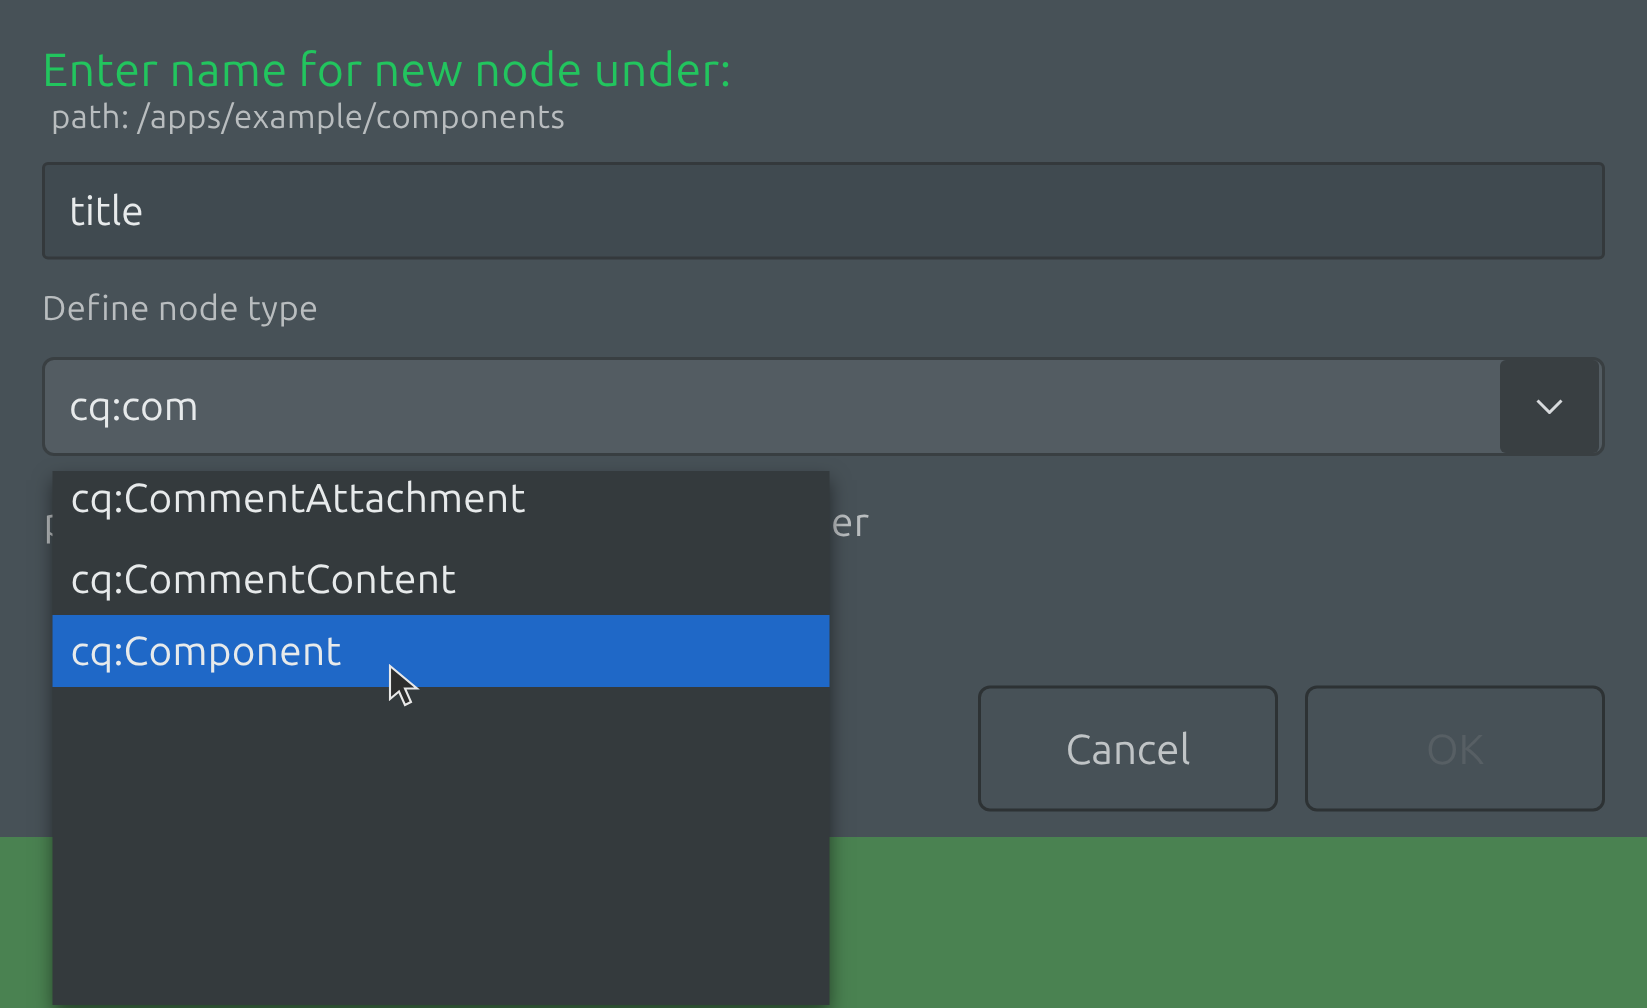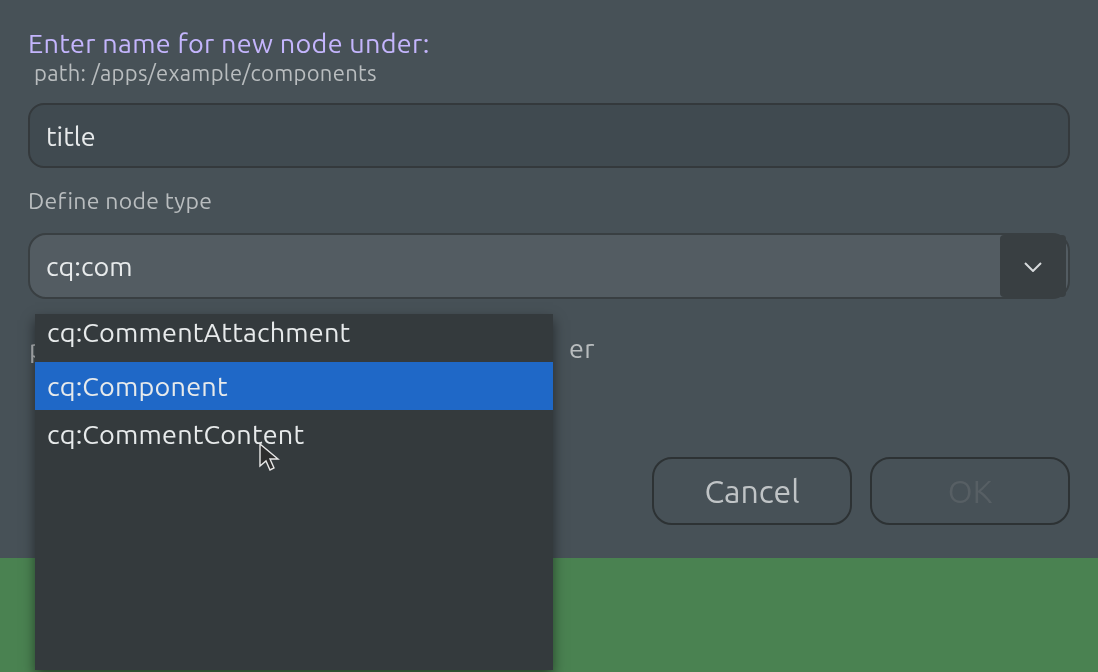--- a/index.html
+++ b/index.html
@@ -16,35 +16,35 @@
       position: relative;
     }
     .dialog {
       position: relative;
       width: 100%;
       height: 558px;
       background: #475157;
       padding: 28px 28px 28px 28px;
     }
     .prompt-line1 {
-      color: #c4b5fd;
-      font-size: 27px;
+      color: #22c55e;
+      font-size: 31px;
       letter-spacing: 0.3px;
       margin-bottom: 2px;
     }
     .prompt-line2 {
       color: #b9bdbf;
       font-size: 22px;
       letter-spacing: 0.3px;
       margin-left: 6px;
       margin-bottom: 18px;
     }
     .input-wrap {
       border: 2px solid #34393c;
-      border-radius: 16px;
+      border-radius: 4px;
       background: #404a50;
       height: 65px;
       display: flex;
       align-items: center;
       padding: 0 16px;
       margin-bottom: 20px;
     }
     .input-wrap input {
       flex: 1;
       border: none;
@@ -66,21 +66,21 @@
       margin-bottom: 28px;
     }
     .combo-input-area {
       position: absolute;
       left: 0;
       top: 0;
       right: 0;
       height: 66px;
       border: 2px solid #393f42;
       background: #535c62;
-      border-radius: 18px;
+      border-radius: 8px;
       display: flex;
       align-items: center;
     }
     .combo-text {
       flex: 1;
       padding: 0 16px;
       color: #e7eaeb;
       font-size: 27px;
       border: none;
       background: transparent;
@@ -105,42 +105,42 @@
       position: absolute;
       left: 29px;
       top: 333px;
       color: #b9bdbf;
       font-size: 27px;
       letter-spacing: 0.3px;
       z-index: 1;
     }
     .hidden-path-er {
       position: absolute;
-      left: 569px;
+      left: 554px;
       top: 333px;
       color: #b9bdbf;
       font-size: 27px;
       letter-spacing: 0.3px;
       z-index: 1;
     }
     .buttons-row {
       position: absolute;
       right: 28px;
       top: 457px;
       display: flex;
       gap: 18px;
     }
     .btn {
       min-width: 200px;
-      height: 68px;
+      height: 84px;
       border: 2px solid #2d3234;
-      border-radius: 20px;
+      border-radius: 8px;
       background: transparent;
       color: #c0c4c6;
-      font-size: 32px;
+      font-size: 28px;
       font-family: inherit;
       display: flex;
       align-items: center;
       justify-content: center;
       cursor: pointer;
     }
     .btn-ok {
       color: #575f64;
     }
     .footer-green {
@@ -216,21 +216,21 @@
 
 <div class="buttons-row">
   <button class="btn">Cancel</button>
   <button class="btn btn-ok">OK</button>
 </div>
 
 <div class="footer-green"></div>
 
 <div class="dropdown">
   <div class="dropdown-item">cq:CommentAttachment</div>
+  <div class="dropdown-item">cq:CommentContent</div>
   <div class="dropdown-item selected">cq:Component</div>
-  <div class="dropdown-item">cq:CommentContent</div>
 </div>
 
 <div class="cursor">
   <svg width="24" height="30" viewBox="0 0 24 30">
     <path d="M2 2 L2 24 L8 19 L12 28 L16 26 L12 17 L20 17 Z" fill="#2d2d2d" stroke="#e8e8e8" stroke-width="1.4"></path>
   </svg>
 </div>
 
 </body></html>

